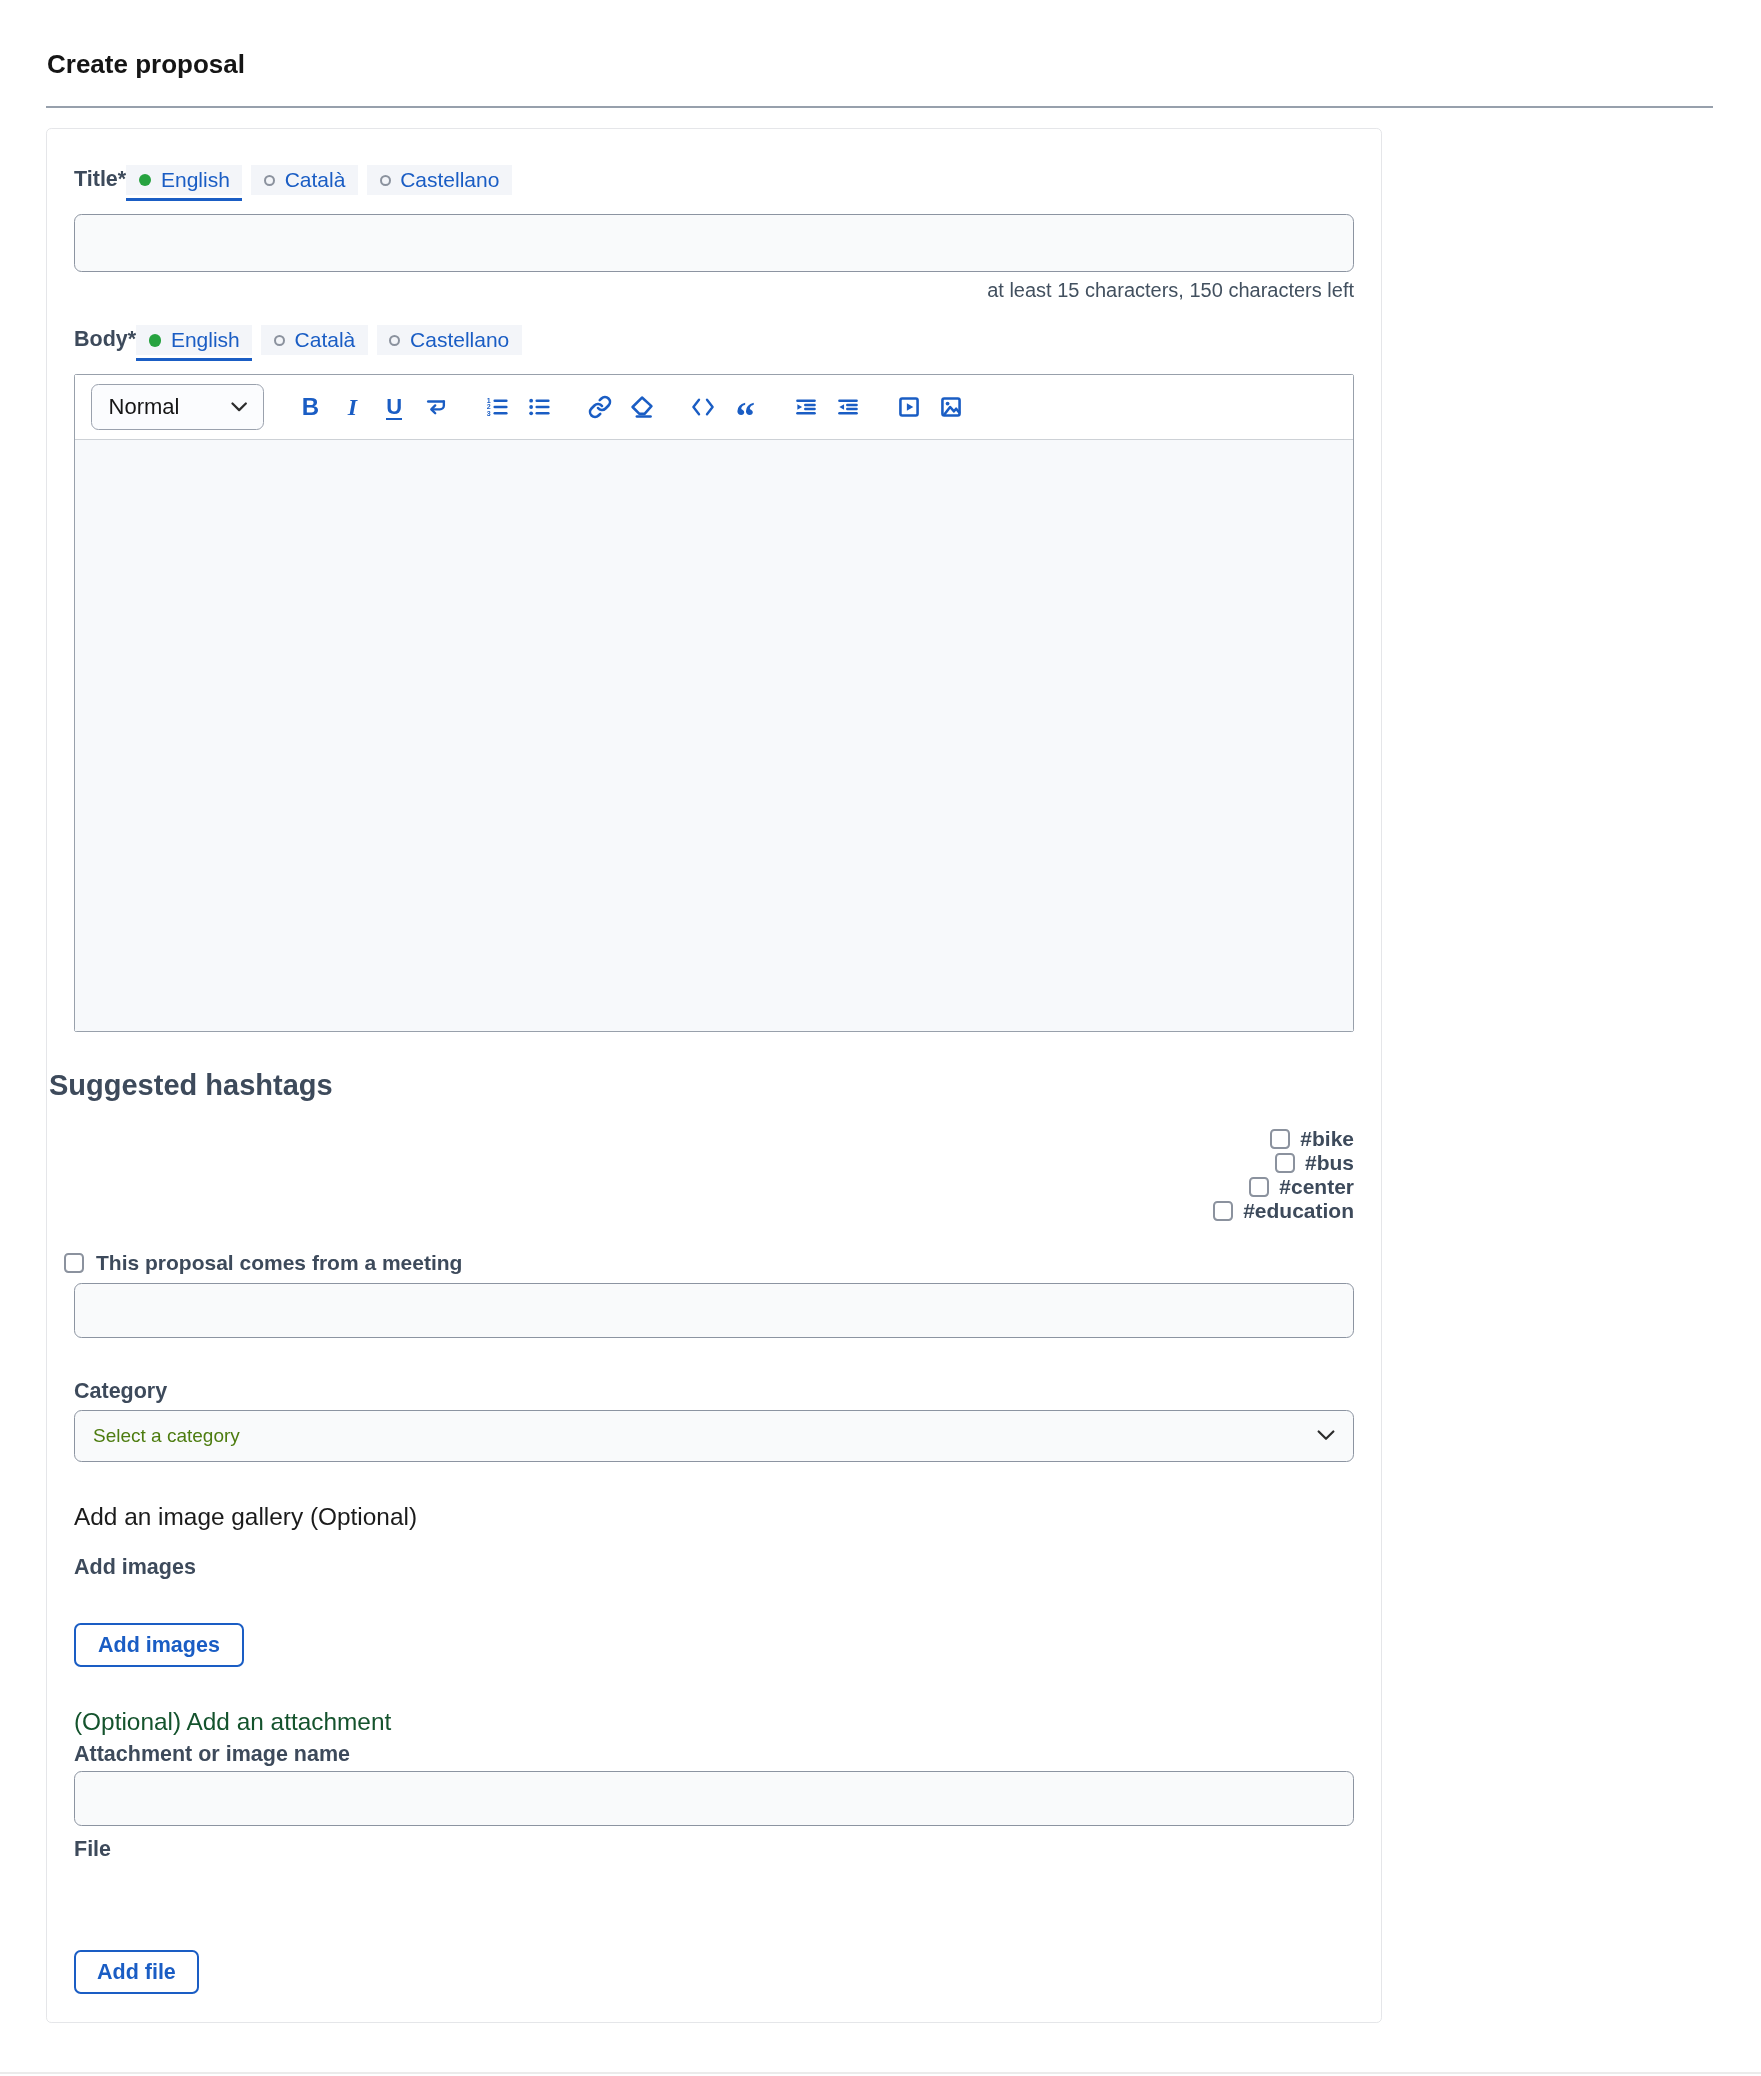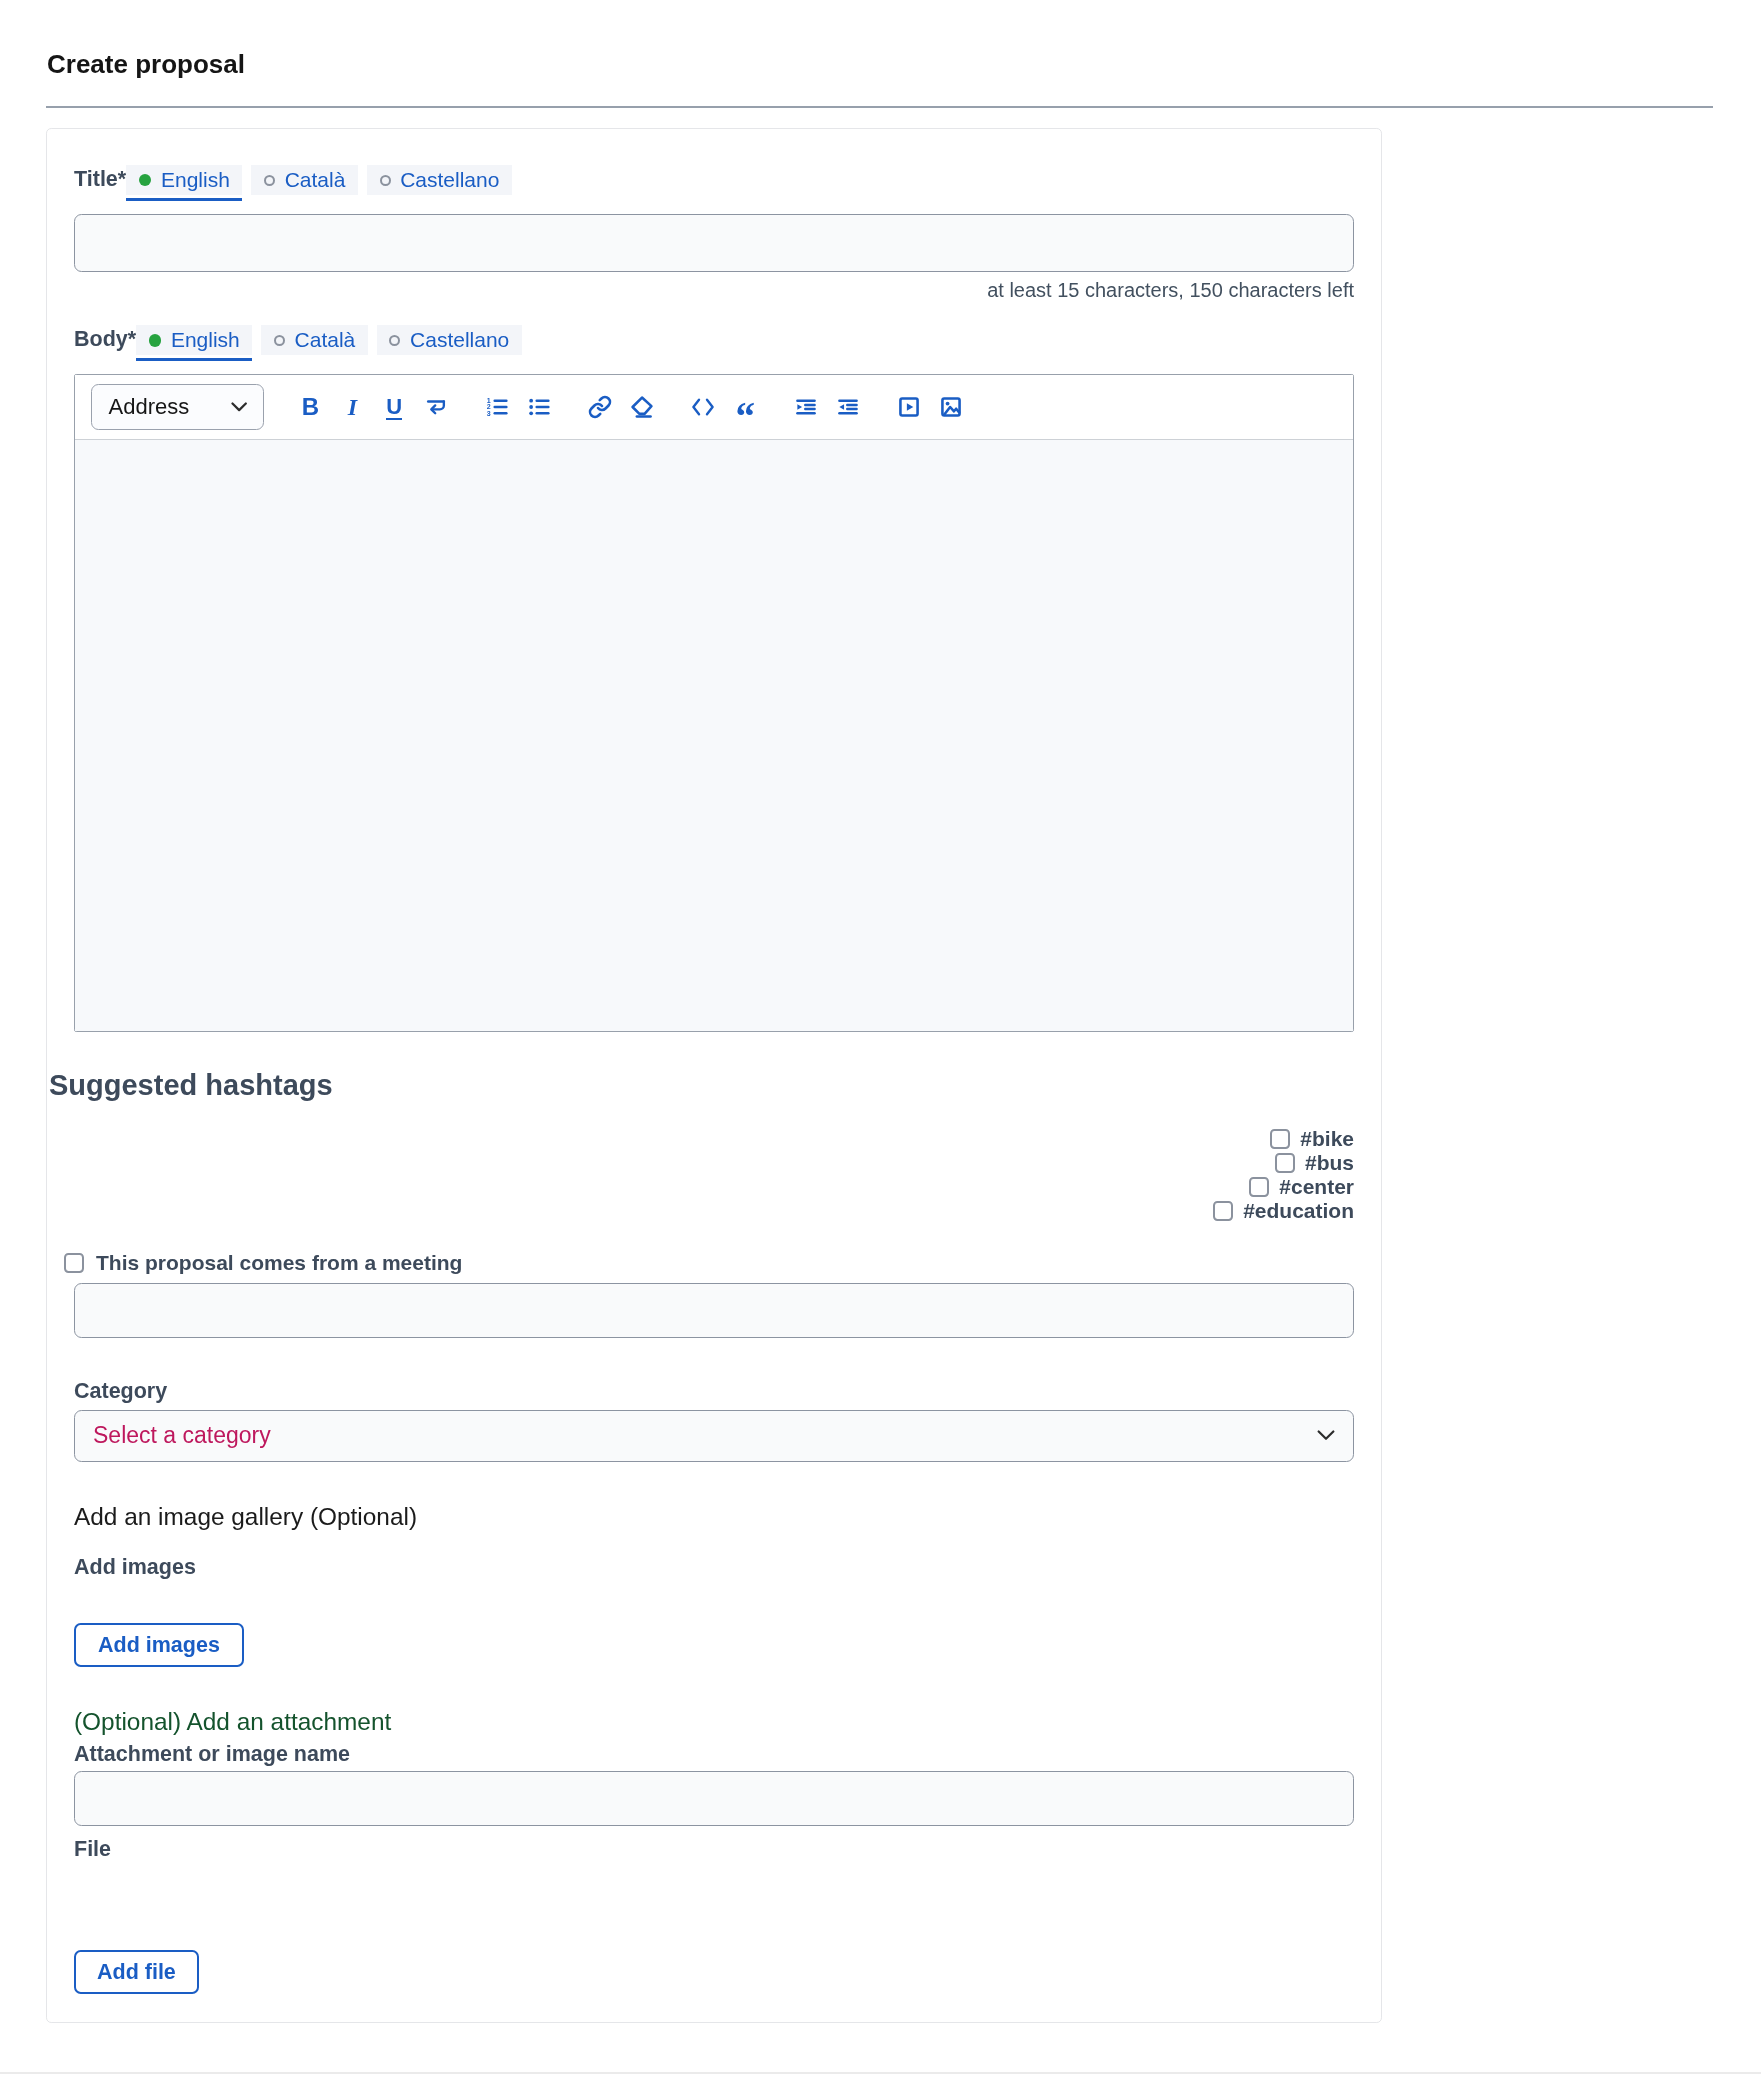--- a/index.html
+++ b/index.html
@@ -95,21 +95,21 @@
   .meeting-row .cb { margin-right: 12px; }
   
   .addr-label { margin-top: 37px; }
   .cat-label { margin-top: 41px; }
   .select-box {
     margin-top: 6px; height: 52px; width: 100%;
     background: #f9fafb; border: 1.5px solid #8c94a1; border-radius: 7.4px;
     display: flex; align-items: center; justify-content: space-between;
     padding: 0 18px; cursor: pointer;
   }
-  .select-box .sel-txt { font-size: 23px; color: #be185d; }
+  .select-box .sel-txt { font-size: 19px; color: #4d7c0f; }
   .section-heading { margin-top: 41px; font-size: 24.4px; font-weight: 400; color: #1b1b1b; }
   .sub-label { margin-top: 24px; }
   .outline-btn {
     display: inline-block; margin-top: 43px; height: 44px; line-height: 40px;
     padding: 0 22px; background: #ffffff; border: 2.2px solid #1a5dc4; border-radius: 6.7px;
     color: #1a5dc4; font-size: 21.5px; font-weight: 700; cursor: pointer;
     font-family: "Liberation Sans", sans-serif;
   }
   .att-heading { margin-top: 41px; font-size: 24.4px; font-weight: 400; color: #14532d; }
   .att-label { margin-top: 6px; }
@@ -167,21 +167,21 @@
         <span class="radio"></span>
         <span class="txt">Castellano</span>
       </div>
     </div>
   </div>
 
   
   <div class="editor">
     <div class="toolbar">
       <div class="format-select">
-        <span class="fmt">Address</span>
+        <span class="fmt">Normal</span>
         <svg width="16.3" height="10.4" viewBox="0 0 22 14">
           <polyline points="2 2 11 11 20 2" fill="none" stroke="#2c2c2c" stroke-width="3" stroke-linecap="round" stroke-linejoin="round"></polyline>
         </svg>
       </div>
 
       <div class="tb-btn first">
           <span class="glyph-b">B</span>
         </div>
       <div class="tb-btn">
           <span class="glyph-i">I</span>

